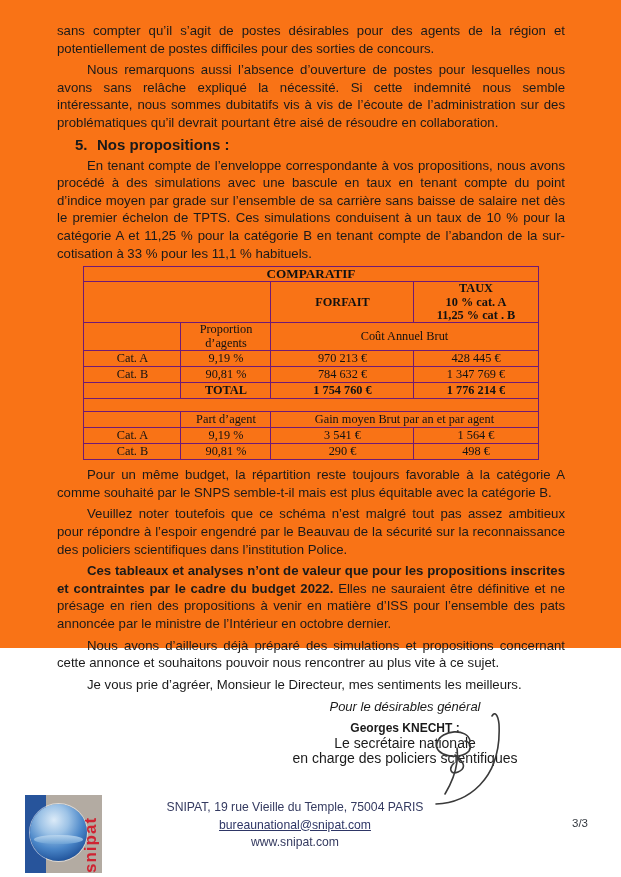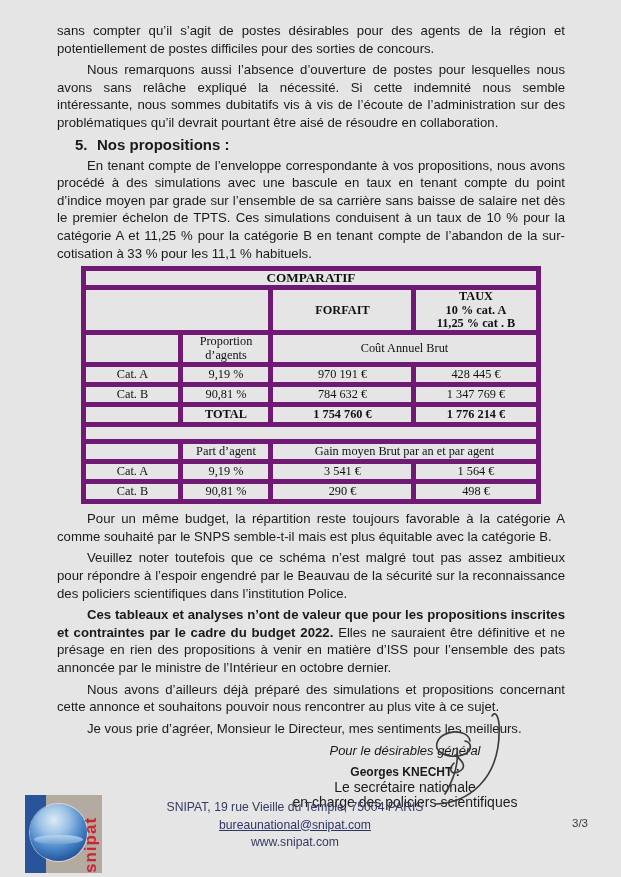--- a/index.html
+++ b/index.html
@@ -1,39 +1,39 @@
 <!DOCTYPE html>
 <html><head>
 <meta charset="utf-8">
 <style>
   html,body { margin:0; padding:0; }
   body { background:#ffffff; width:621px; height:877px; overflow:hidden; }
   .page {
-    position:relative; width:621px; height:877px; background:#e5e5e5;
+    position:relative; width:621px; height:648px; background:#f97316;
     font-family:"Liberation Sans", sans-serif; color:#1a1a1a;
   }
   .content { padding:22px 56px 0 57px; }
   .para {
     font-size:13.2px; line-height:17.6px; text-align:justify;
     margin:0 0 4px 0; text-indent:30px;
   }
   .para.no-indent { text-indent:0; }
   .bold { font-weight:bold; }
   .heading {
     font-weight:bold; font-size:15px; margin:4px 0 4px 18px;
   }
   .heading .num { display:inline-block; width:22px; }
   
   table.comparatif {
     border-collapse:collapse; width:454px; margin:4px auto 6px auto;
     font-family:"Liberation Serif", serif; font-size:12.3px; color:#111;
     table-layout:fixed;
   }
   table.comparatif td {
-    border:5px solid #701a75; text-align:center; vertical-align:middle;
+    border:1px solid #701a75; text-align:center; vertical-align:middle;
     padding:0 2px; line-height:13.4px; overflow:hidden;
   }
   td.h14 { height:14px; }
   td.h15 { height:15px; }
   tr.gap-row td { height:12px; }
   .tbl-title { font-weight:bold; font-size:13.2px; }
   .tbl-bold { font-weight:bold; }
   
   .sig-block {
     width:260px; margin:6px 30px 0 auto; text-align:center;
@@ -111,21 +111,21 @@
         </td>
       </tr>
       <tr>
         <td></td>
         <td>Proportion d’agents</td>
         <td colspan="2">Coût Annuel Brut</td>
       </tr>
       <tr>
         <td class="h15">Cat. A</td>
         <td>9,19 %</td>
-        <td>970 191 €</td>
+        <td>970 213 €</td>
         <td>428 445 €</td>
       </tr>
       <tr>
         <td class="h15">Cat. B</td>
         <td>90,81 %</td>
         <td>784 632 €</td>
         <td>1 347 769 €</td>
       </tr>
       <tr>
         <td class="h15"></td>

